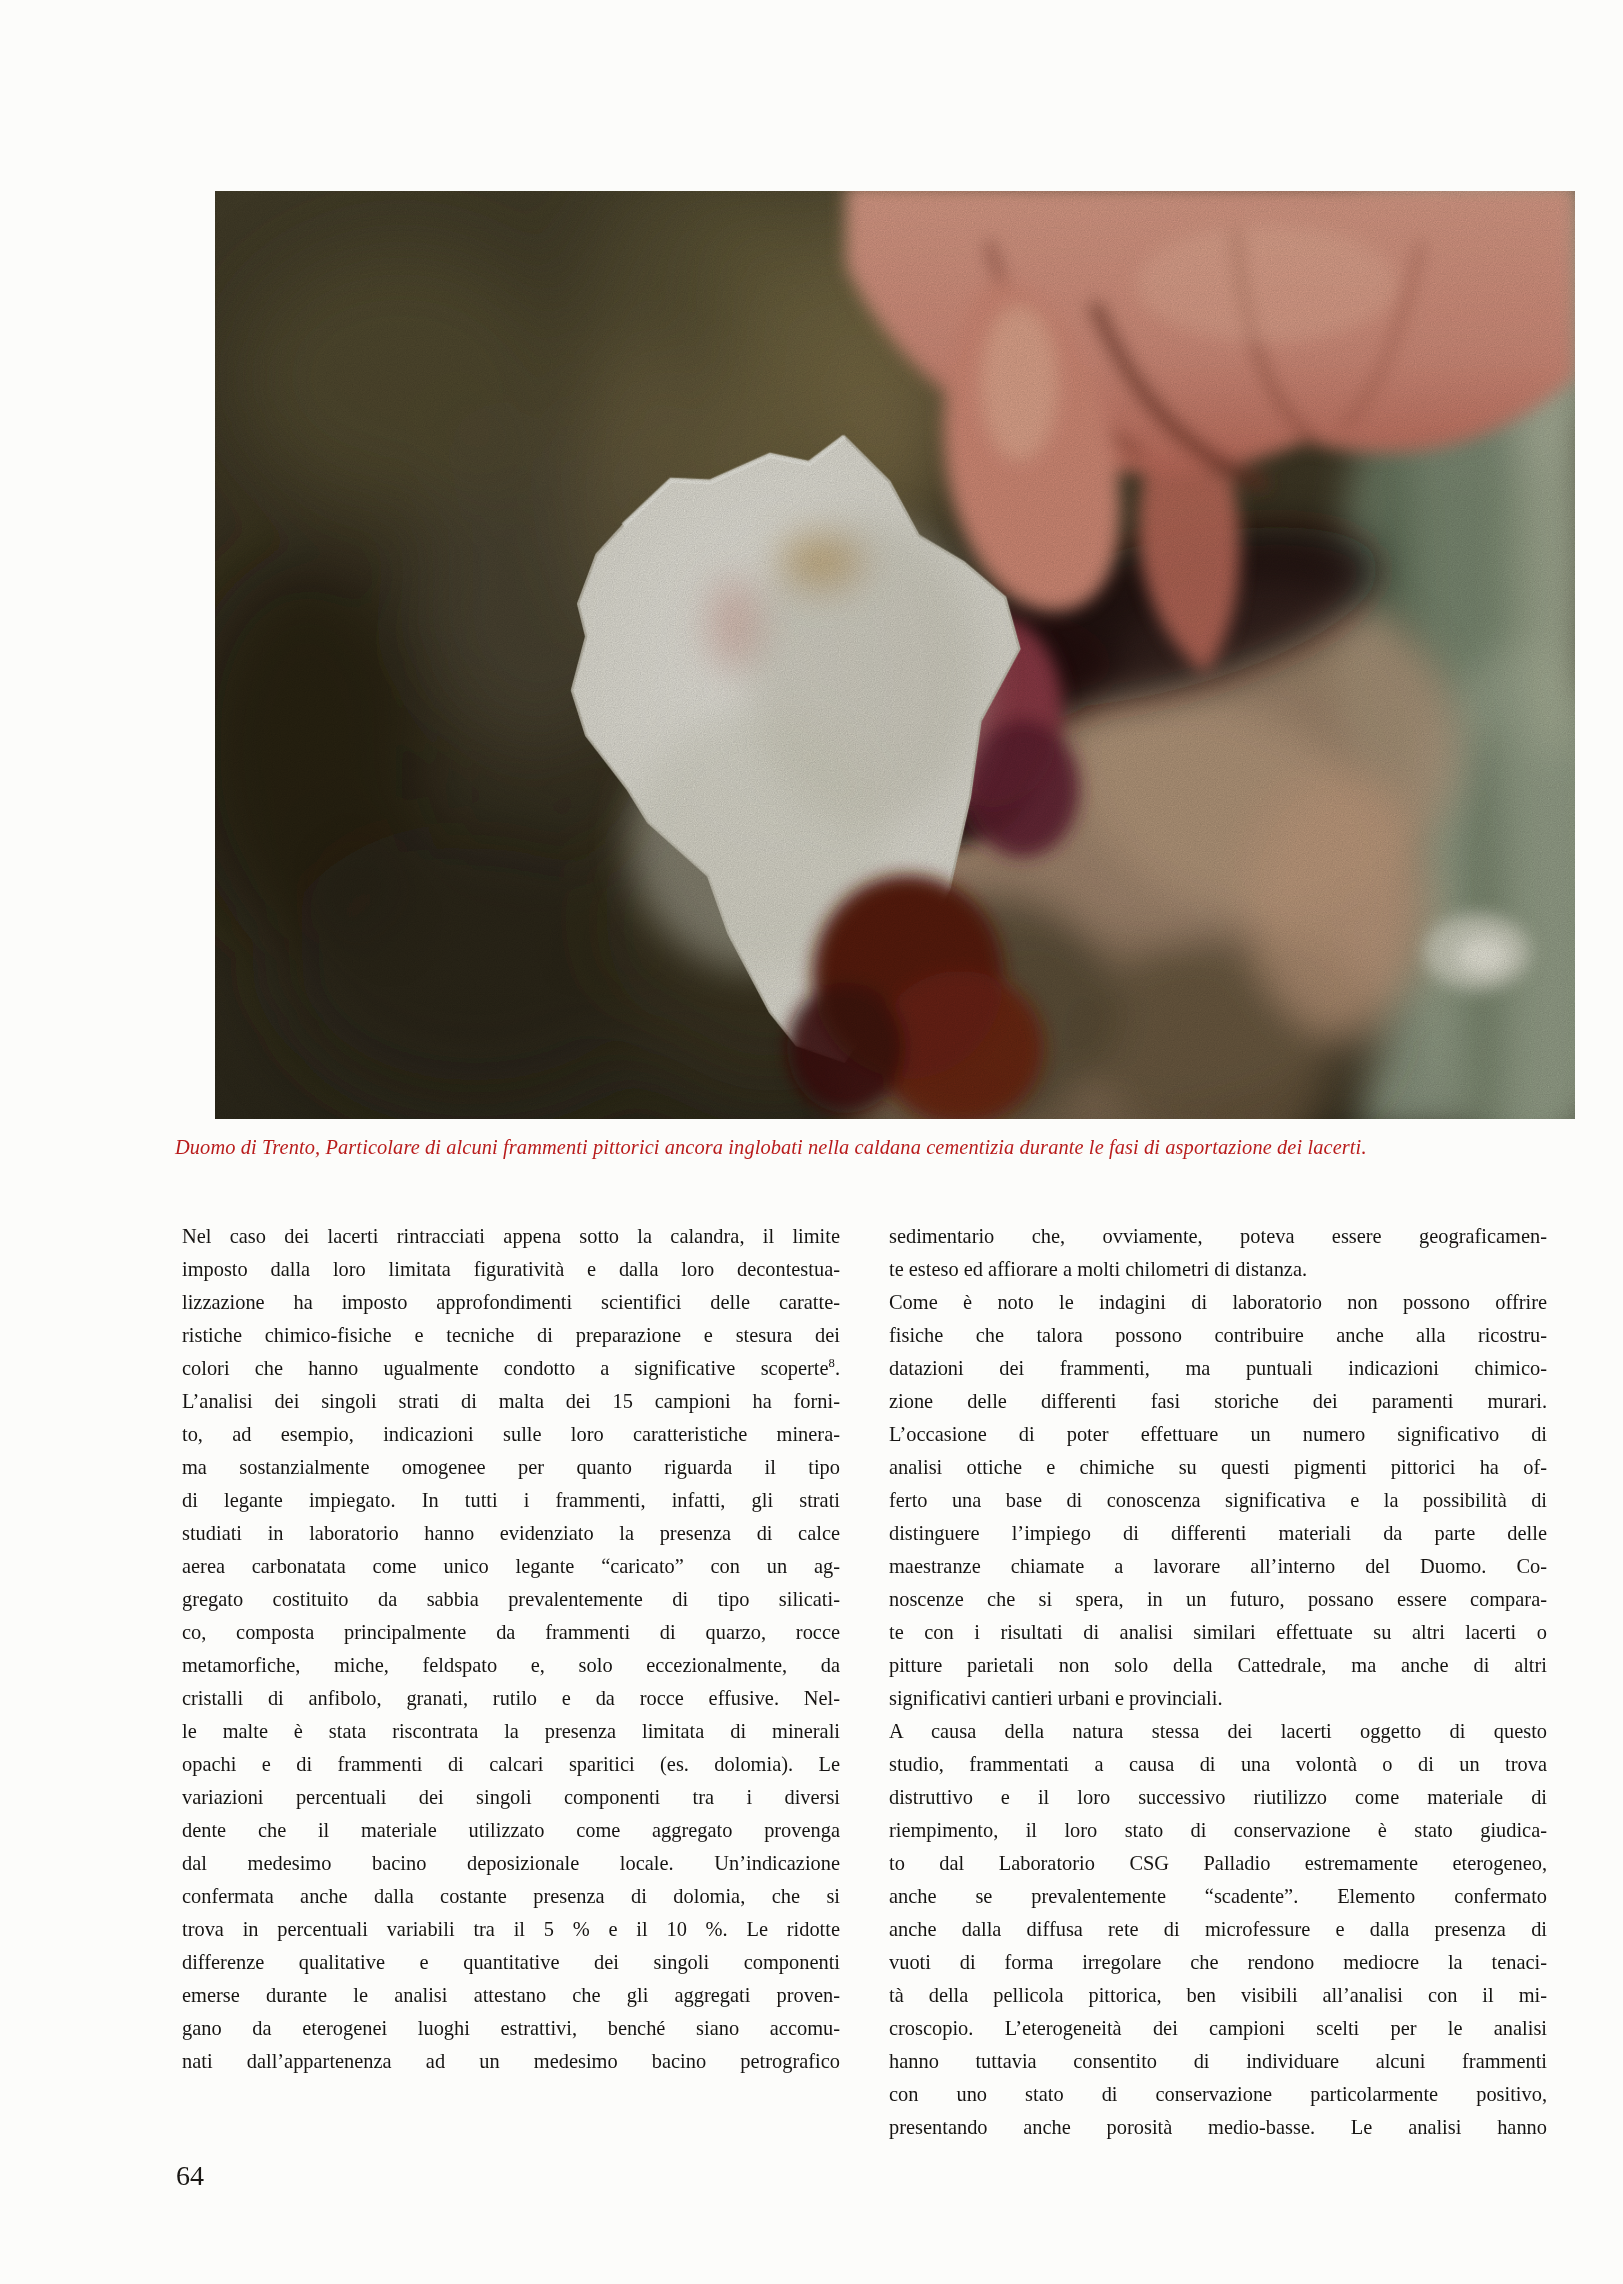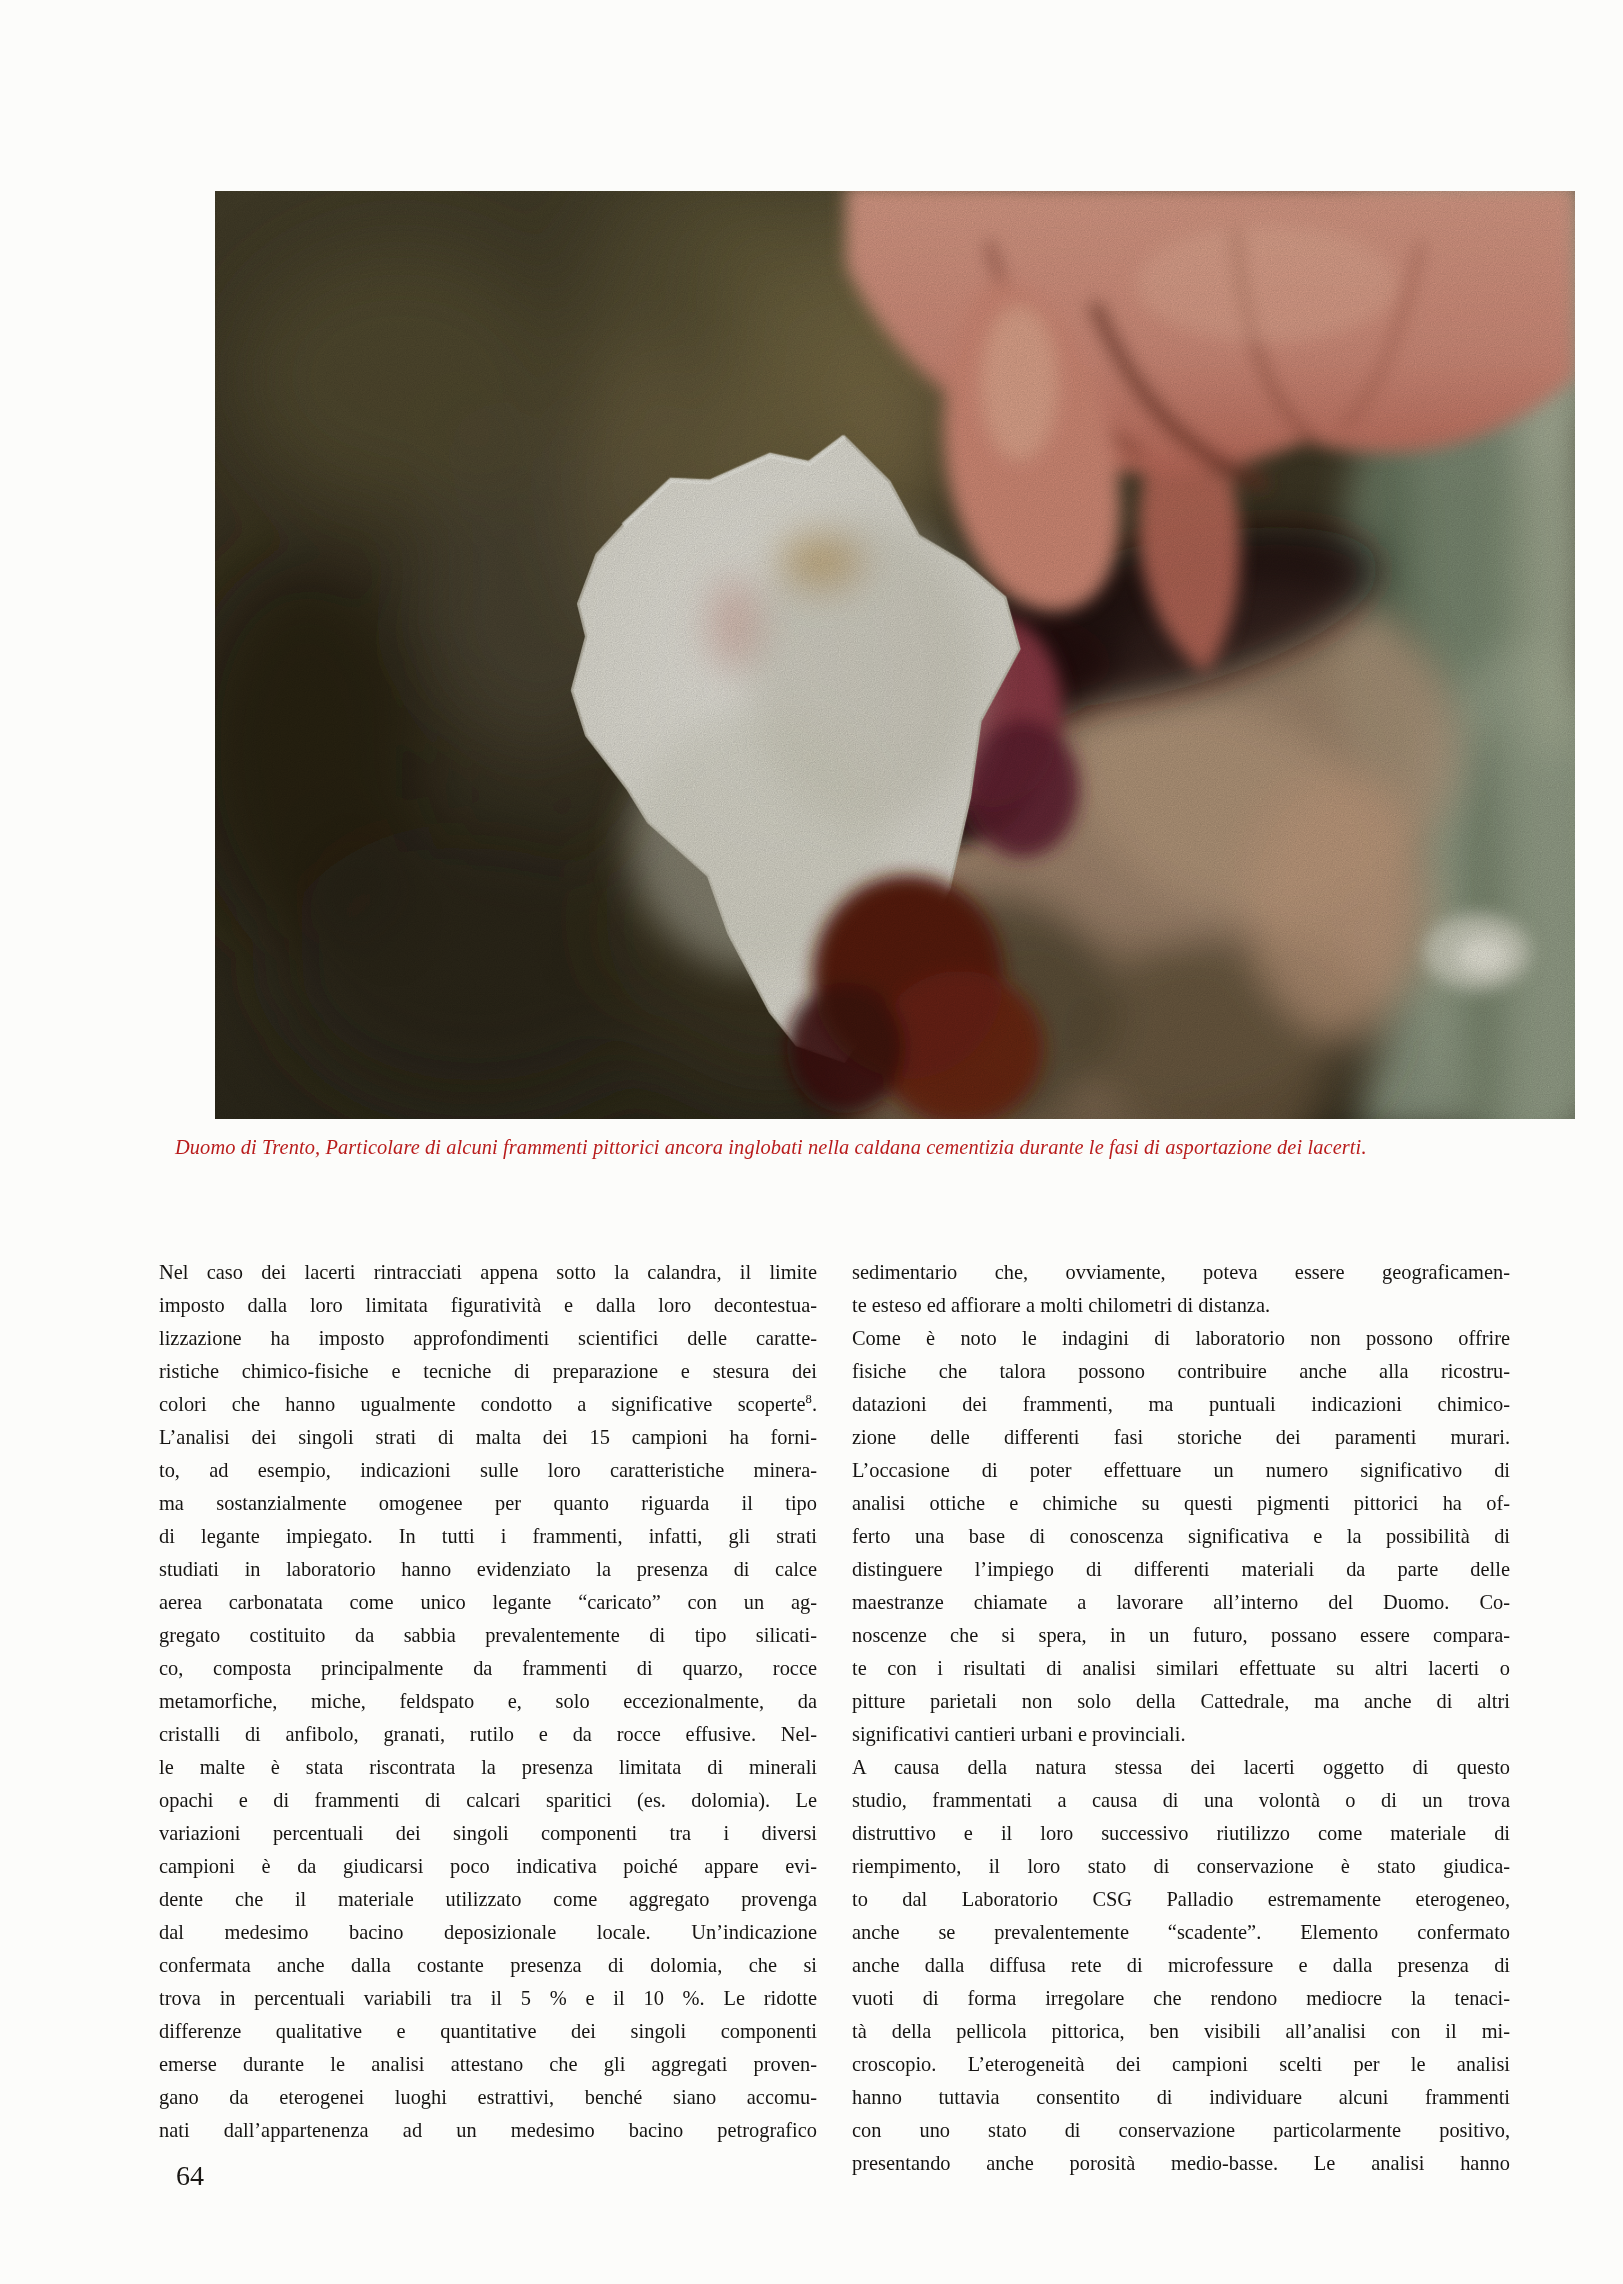--- a/index.html
+++ b/index.html
@@ -14,22 +14,22 @@
     position:absolute;left:175px;top:181px;width:1360px;height:928px;
     overflow:hidden;background:#3a3322;
   }
   .photo-figure svg{display:block;width:100%;height:100%;}
   .caption{
     position:absolute;left:175px;top:1134px;width:1367px;
     font-style:italic;font-size:20.4px;line-height:27px;
     letter-spacing:0.1px;color:#b91c1c;
   }
   .cols{
-    position:absolute;left:159px;top:1220px;width:1366px;
-    display:flex;gap:35px;margin-top:36px;
+    position:absolute;left:182px;top:1220px;width:1366px;
+    display:flex;gap:49px;
   }
   .col{width:658px;font-size:20.4px;line-height:33px;}
   .line{
     width:100%;
     text-align:justify;
     -moz-text-align-last:justify;
     text-align-last:justify;
     white-space:normal;
   }
   .line.end{
@@ -175,21 +175,20 @@
       <div class="line">di legante impiegato. In tutti i frammenti, infatti, gli strati</div>
       <div class="line">studiati in laboratorio hanno evidenziato la presenza di calce</div>
       <div class="line">aerea carbonatata come unico legante “caricato” con un ag-</div>
       <div class="line">gregato costituito da sabbia prevalentemente di tipo silicati-</div>
       <div class="line">co, composta principalmente da frammenti di quarzo, rocce</div>
       <div class="line">metamorfiche, miche, feldspato e, solo eccezionalmente, da</div>
       <div class="line">cristalli di anfibolo, granati, rutilo e da rocce effusive. Nel-</div>
       <div class="line">le malte è stata riscontrata la presenza limitata di minerali</div>
       <div class="line">opachi e di frammenti di calcari sparitici (es. dolomia). Le</div>
       <div class="line">variazioni percentuali dei singoli componenti tra i diversi</div>
-      <div class="line">campioni è da giudicarsi poco indicativa poiché appare evi-</div>
       <div class="line">dente che il materiale utilizzato come aggregato provenga</div>
       <div class="line">dal medesimo bacino deposizionale locale. Un’indicazione</div>
       <div class="line">confermata anche dalla costante presenza di dolomia, che si</div>
       <div class="line">trova in percentuali variabili tra il 5 % e il 10 %. Le ridotte</div>
       <div class="line">differenze qualitative e quantitative dei singoli componenti</div>
       <div class="line">emerse durante le analisi attestano che gli aggregati proven-</div>
       <div class="line">gano da eterogenei luoghi estrattivi, benché siano accomu-</div>
       <div class="line">nati dall’appartenenza ad un medesimo bacino petrografico</div>
     </div>
   <div class="col">

